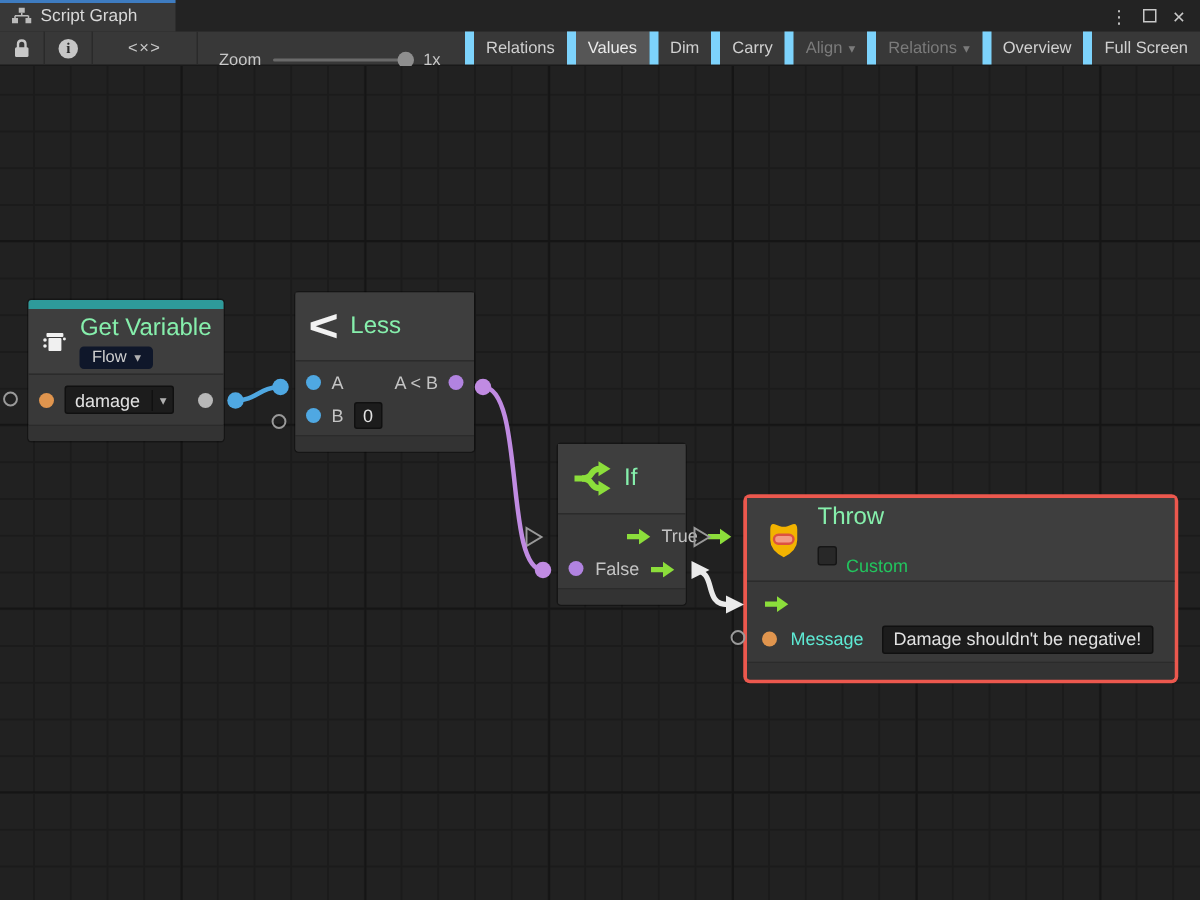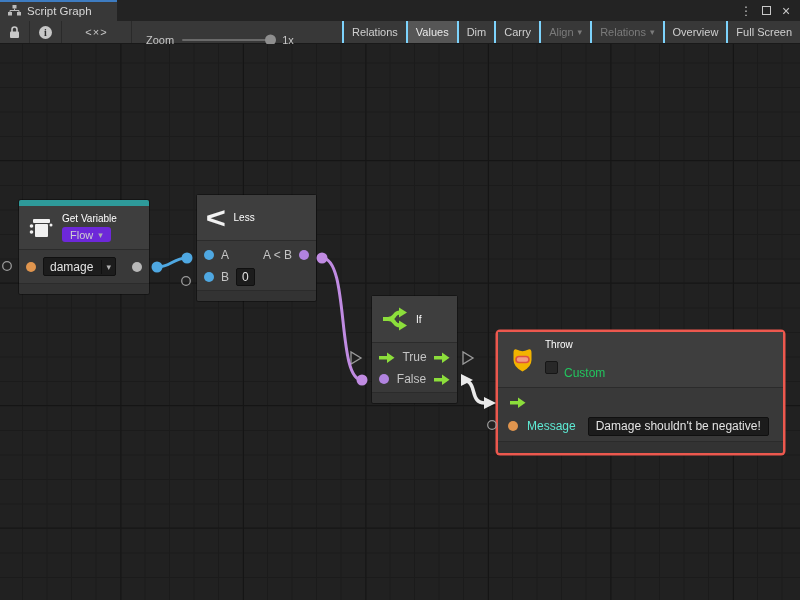--- a/index.html
+++ b/index.html
@@ -17,21 +17,21 @@
   .maximize-box { width:9px; height:9px; border:1.5px solid #c8c8c8; }
 
   
   .toolbar { position:absolute; left:0; top:21px; width:800px; height:23px; background:#383838; border-bottom:1px solid #191919; display:flex; align-items:stretch; font-size:11px; }
   .tb-btn { display:flex; align-items:center; gap:4px; padding:0 8px; border-right:1px solid #2a2a2a; color:#d0d0d0; white-space:nowrap; }
   .tb-btn.icon-btn { padding:0 9px; }
   .tb-btn.selected { background:#565656; color:#eaeaea; }
   .tb-btn.disabled { color:#7b7b7b; }
   .tb-plain { display:flex; align-items:center; gap:6px; padding:0 8px; white-space:nowrap; }
   .right-group { margin-left:auto; display:flex; align-items:stretch; }
-  .right-group .tb-btn { border-left:2px solid #7dd3fc; border-right:none; }
+  .right-group .tb-btn { border-left:6px solid #7dd3fc; border-right:none; }
   .zoom-track { position:relative; width:92px; height:2px; background:#6a6a6a; border-radius:1px; }
   .zoom-handle { position:absolute; right:-2px; top:50%; transform:translateY(-50%); width:11px; height:11px; border-radius:50%; background:#8e8e8e; }
   .info-circle { width:13px; height:13px; border-radius:50%; background:#c6c6c6; color:#2a2a2a; font-weight:bold; font-size:10px; display:flex; align-items:center; justify-content:center; font-family:"Liberation Serif", serif; }
   .code-glyph { color:#c6c6c6; font-size:11px; letter-spacing:1px; }
 
   
   .canvas { position:absolute; left:0; top:44px; width:800px; height:556px; overflow:hidden;
     background-color:#212121;
     background-image:
       linear-gradient(to bottom, #151515 1px, transparent 1px),
@@ -40,33 +40,33 @@
       linear-gradient(to right,  #1b1b1b 1px, transparent 1px);
     background-size:122.5px 122.5px, 122.5px 122.5px, 24.5px 24.5px, 24.5px 24.5px;
     background-position:0 -6.5px, -2px 0, 0 18.5px, 22px 0; }
 
   .wires { position:absolute; left:0; top:0; width:800px; height:556px; pointer-events:none; z-index:5; }
 
   
   .node { position:absolute; background:#3a3a3a; border-radius:2px; box-shadow:0 0 0 1px rgba(0,0,0,.35); z-index:2; }
   .node.selected { box-shadow:0 0 0 2.5px #EC584E; }
   .node-header { background:#3e3e3e; display:flex; align-items:center; gap:9px; padding:0 10px; }
-  .node-title { font-size:10px; color:#ffffff; white-space:nowrap; }
+  .node-title { font-size:16px; color:#86efac; white-space:nowrap; }
   .node-body { border-top:1px solid #2b2b2b; background:#393939; }
   .node-footer { border-top:1px solid #2b2b2b; background:#333333; border-radius:0 0 2px 2px; }
   .row { display:flex; align-items:center; gap:7px; padding:0 7px; }
   .port-dot { width:10px; height:10px; border-radius:50%; flex:none; }
   .dot-orange { background:#E0954E; }
   .dot-blue   { background:#4FA8E2; }
   .dot-purple { background:#B183E0; }
   .dot-gray   { background:#b8b8b8; }
   .port-label { font-size:12px; color:#c4c4c4; white-space:nowrap; }
   .field { background:#1c1c1c; border:1px solid #101010; border-radius:2px; color:#e2e2e2; font-size:12px; display:flex; align-items:center; }
   .band { height:6px; background:#2E9A9A; border-radius:2px 2px 0 0; }
-  .pill { background:#6d28d9; border-radius:3px; color:#cfcfcf; font-size:11px; padding:1.5px 8px; display:inline-flex; gap:5px; align-items:center; width:max-content; }
+  .pill { background:#0f172a; border-radius:3px; color:#cfcfcf; font-size:11px; padding:1.5px 8px; display:inline-flex; gap:5px; align-items:center; width:max-content; }
   .dd-arrow { font-size:9px; color:#b0b0b0; }
   .checkbox { width:13px; height:13px; background:#282828; border:1px solid #161616; border-radius:2px; flex:none; }
   .less-glyph { font-size:30px; font-weight:bold; color:#f2f2f2; line-height:1; transform:scaleX(1.15); }
   .flow-arrow { flex:none; display:block; }
 </style>
 </head>
 <body>
 
 <div id="app">
 
@@ -202,21 +202,21 @@
         <svg class="flow-arrow" width="26" height="26" viewBox="0 0 26 26">
           <path d="M1 13 H8" stroke="#8CDE3B" stroke-width="4" fill="none"></path>
           <path d="M6 13 Q10.5 13 12.5 9.5 Q14.5 6.5 18 6.5" stroke="#8CDE3B" stroke-width="4" fill="none"></path>
           <path d="M6 13 Q10.5 13 12.5 16.5 Q14.5 19.5 18 19.5" stroke="#8CDE3B" stroke-width="4" fill="none"></path>
           <polygon points="17,1.5 25,6.5 17,11.5" fill="#8CDE3B"></polygon>
           <polygon points="17,14.5 25,19.5 17,24.5" fill="#8CDE3B"></polygon>
         </svg>
         <span class="node-title">If</span>
       </div>
       <div class="node-body" style="padding:3px 0 2px 0;">
-        <div class="row" style="height:22px; justify-content:space-between;">
+        <div class="row" style="height:22px; justify-content:space-between;margin-left:39px;">
           <svg class="flow-arrow" width="16" height="11" viewBox="0 0 16 11">
             <rect x="0" y="4" width="8" height="3.5" fill="#8CDE3B"></rect>
               <polygon points="8,0.5 15.5,5.75 8,11" fill="#8CDE3B"></polygon>
           </svg>
           <span class="port-label">True</span>
           <svg class="flow-arrow" width="16" height="11" viewBox="0 0 16 11">
             <rect x="0" y="4" width="8" height="3.5" fill="#8CDE3B"></rect>
               <polygon points="8,0.5 15.5,5.75 8,11" fill="#8CDE3B"></polygon>
           </svg>
         </div>

